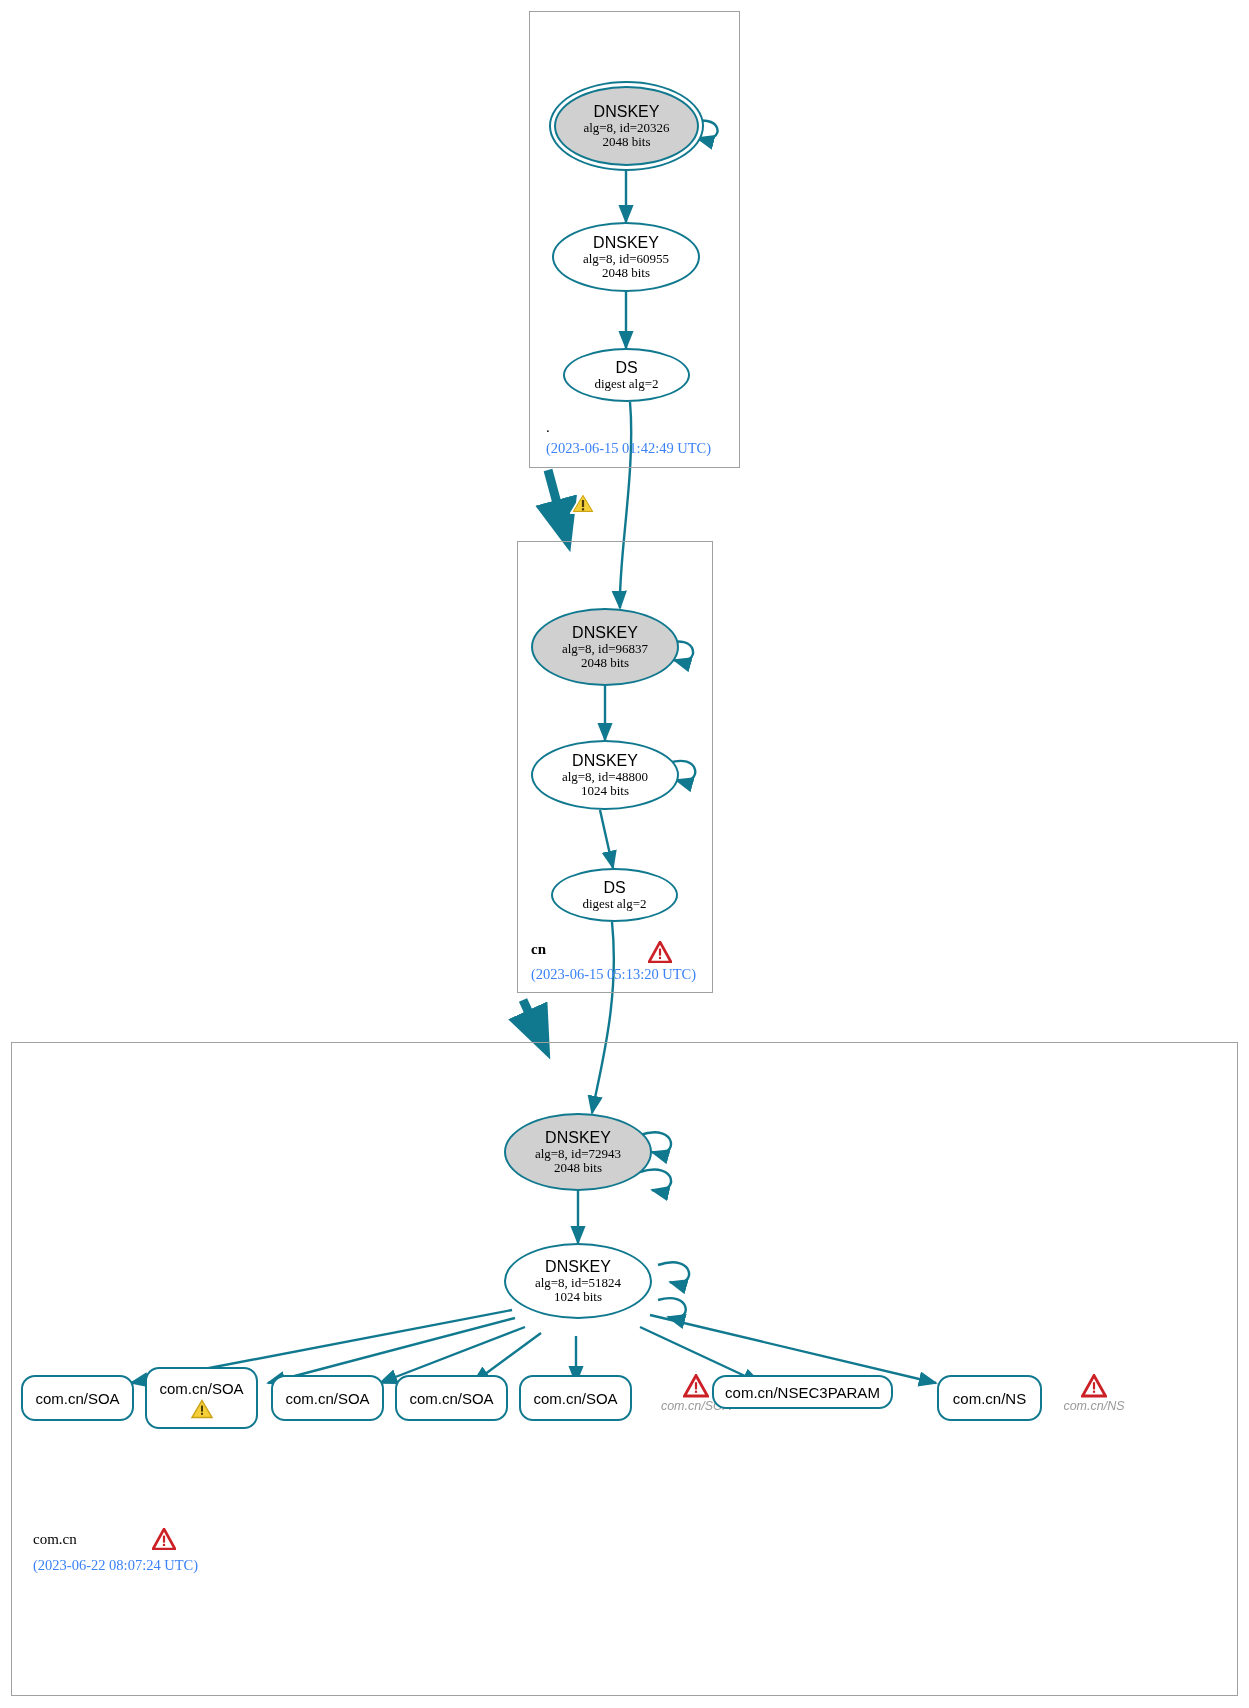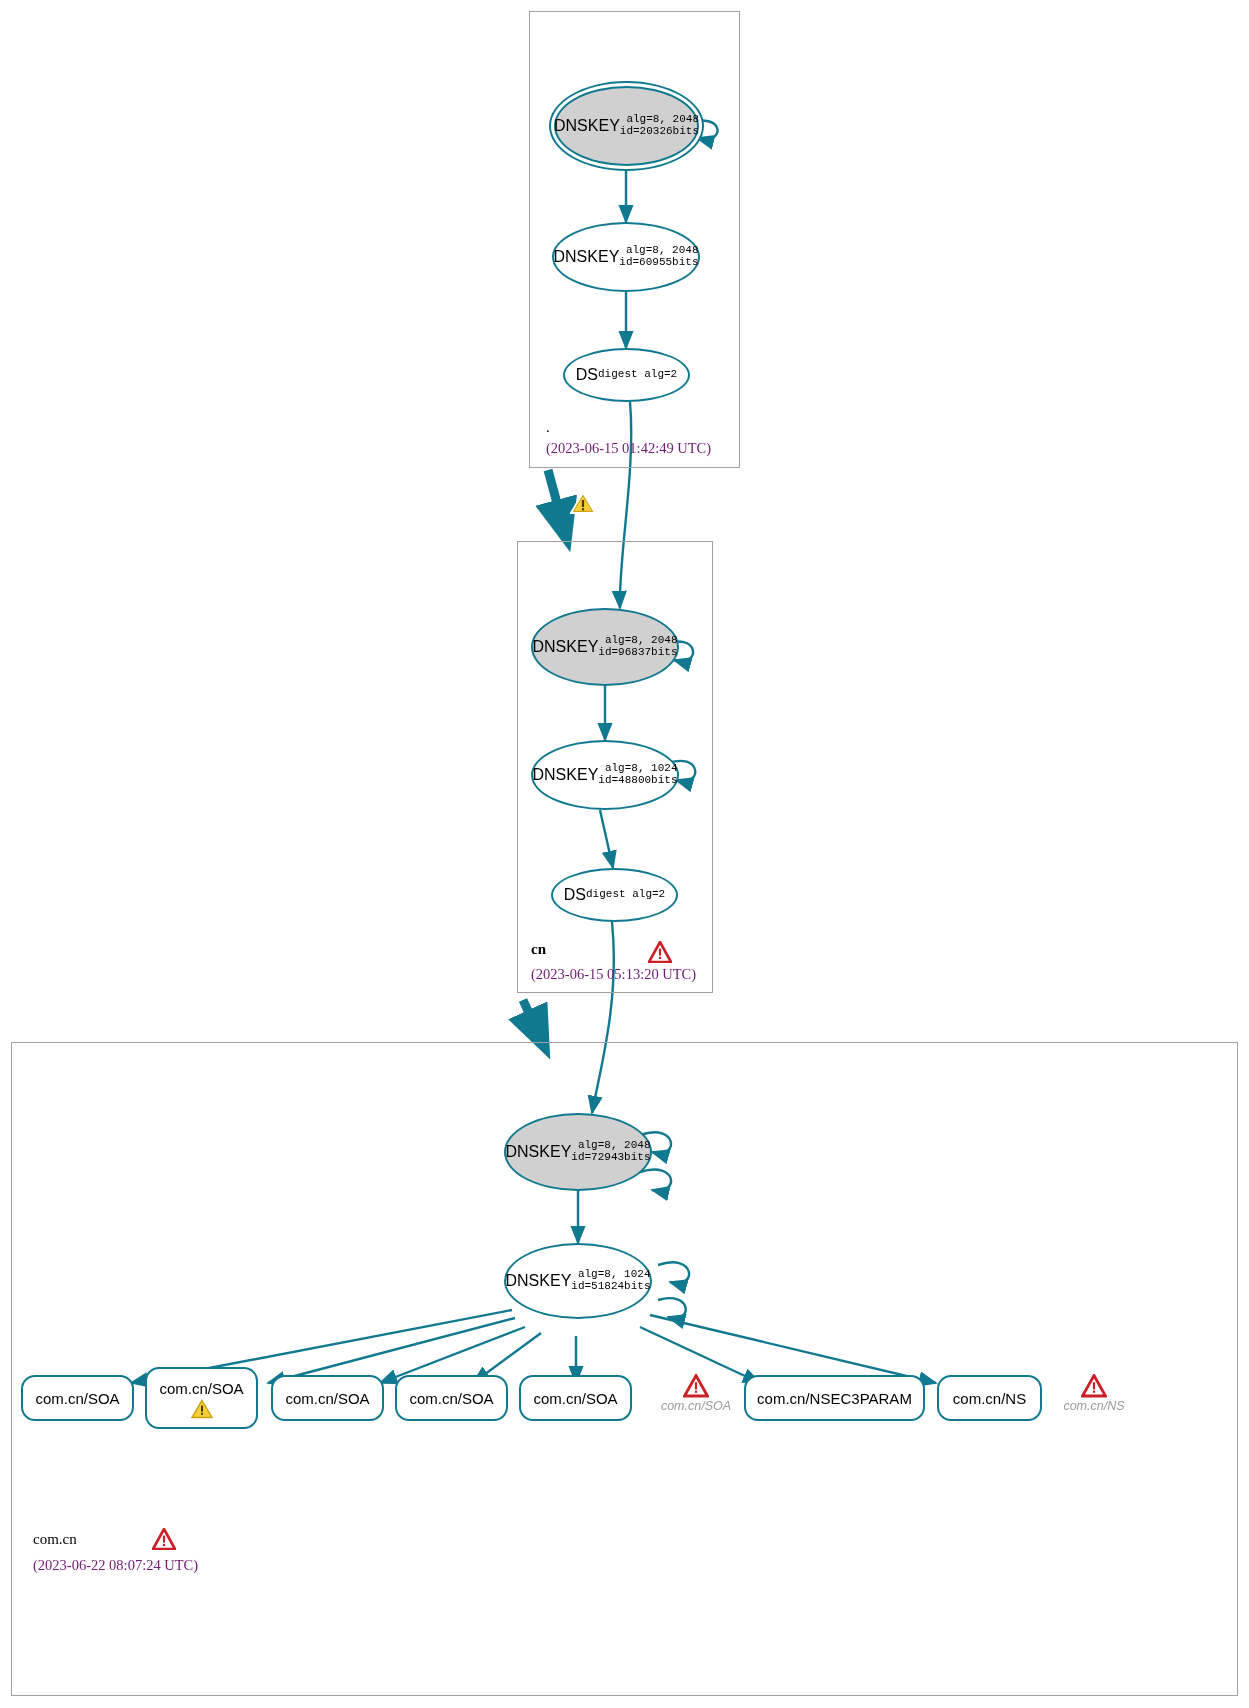--- a/index.html
+++ b/index.html
@@ -30,50 +30,50 @@
     position: absolute;
     font-family: "Liberation Serif", serif;
     font-size: 15px;
     color: #000;
     white-space: nowrap;
   }
   .zone-time {
     position: absolute;
     font-family: "Liberation Serif", serif;
     font-size: 14.5px;
-    color: #701a75;
+    color: #3b82f6;
     white-space: nowrap;
   }
   .node {
     position: absolute;
     box-sizing: border-box;
     display: flex;
-    flex-direction: row;
+    flex-direction: column;
     align-items: center;
     justify-content: center;
     text-align: center;
     color: #000;
     line-height: 1.08;
   }
   .ellipse {
     border: 2px solid #11798f;
     border-radius: 50%;
     background: #ffffff;
   }
   .ellipse.filled { background: #d0d0d0; }
   .ellipse.dbl {
     box-shadow: 0 0 0 3px #ffffff, 0 0 0 5px #11798f;
   }
   .node .t1 {
     font-family: "Liberation Sans", sans-serif;
     font-size: 16px;
   }
   .node .t2, .node .t3 {
-    font-family: Liberation Mono, monospace;
-    font-size: 11px;
+    font-family: Liberation Serif, serif;
+    font-size: 13px;
     text-align: center;
   }
   .rrset {
     position: absolute;
     box-sizing: border-box;
     border: 2px solid #11798f;
     border-radius: 14px;
     background: #ffffff;
     display: flex;
     flex-direction: column;
@@ -254,21 +254,21 @@
 
 <div class="errnode" style="left:648px; top:1374px; width:96px;">
   <svg class="ico" width="26" height="24" viewBox="0 0 26 24" aria-hidden="true">
     <path d="M13 1.5 L24.5 22 L1.5 22 Z" fill="#ffffff" stroke="#cc2027" stroke-width="2.8"></path>
     <rect x="11.9" y="8.2" width="2.2" height="7.2" fill="#cc2027"></rect>
     <rect x="11.9" y="16.6" width="2.2" height="2.2" fill="#cc2027"></rect>
   </svg>
   <span class="cap">com.cn/SOA</span>
 </div>
 
-<div class="rrset" style="left:744px; top:1375px; width:181px; height:46px;">
+<div class="rrset" style="left:712px; top:1375px; width:181px; height:34px;">
   <span>com.cn/NSEC3PARAM</span>
 </div>
 
 <div class="rrset" style="left:937px; top:1375px; width:105px; height:46px;">
   <span>com.cn/NS</span>
 </div>
 
 <div class="errnode" style="left:1046px; top:1374px; width:96px;">
   <svg class="ico" width="26" height="24" viewBox="0 0 26 24" aria-hidden="true">
     <path d="M13 1.5 L24.5 22 L1.5 22 Z" fill="#ffffff" stroke="#cc2027" stroke-width="2.8"></path>

